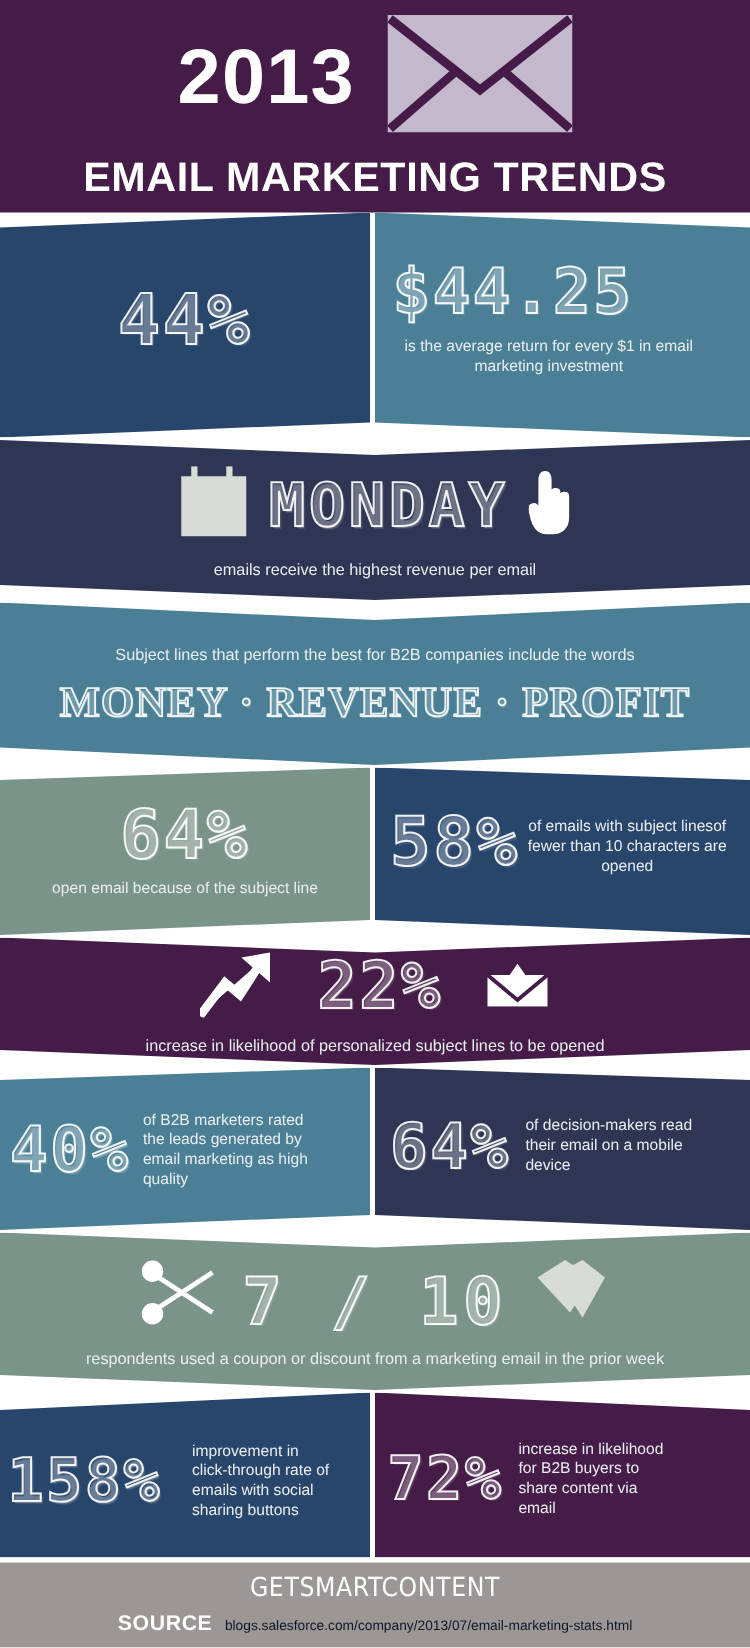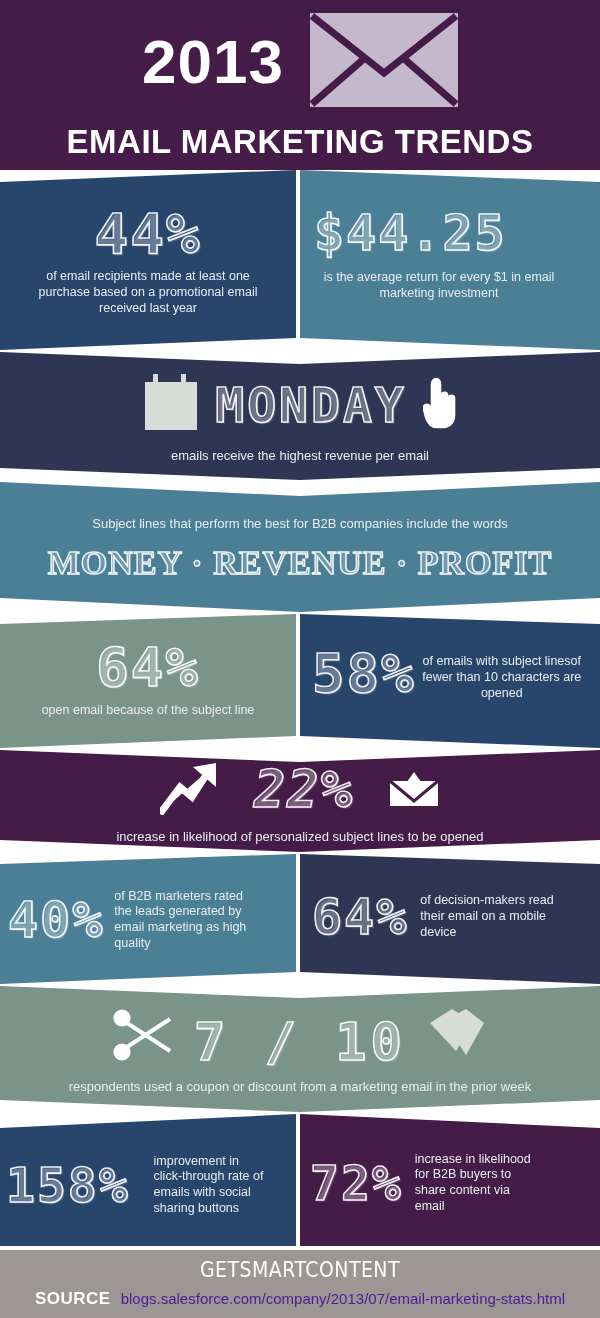--- a/index.html
+++ b/index.html
@@ -73,21 +73,21 @@
   .brand {
     position:absolute; top:8px; left:0; width:600px; text-align:center;
     font-family:"DejaVu Sans Condensed","Liberation Sans", sans-serif;
     font-size:21px; color:#ffffff; letter-spacing:0.5px; font-weight:400;
   }
   .src-row {
     position:absolute; top:39px; left:0; width:600px;
     display:flex; align-items:baseline; justify-content:center; gap:10px;
   }
   .src-label { font-size:17px; font-weight:bold; color:#ffffff; letter-spacing:0.5px; }
-  .src-url { font-size:15px; color:#4c1d95; }
+  .src-url { font-size:11px; color:#0f172a; }
 </style>
 </head>
 <body>
 
 <div class="infographic">
 
   <div class="band" id="header">
     <div class="header-inner">
       <div class="hdr-top">
         <div class="hdr-year">2013</div>
@@ -103,21 +103,20 @@
       <div class="hdr-title">EMAIL MARKETING TRENDS</div>
     </div>
   </div>
 
   <div class="panel" style="left:0;top:170px;width:600px;height:180px;">
 
     <div style="position:absolute;left:0;top:0;width:296px;height:180px;overflow:hidden;">
       <div style="position:absolute;inset:0;background:#28456b;clip-path:polygon(0 12px, 296px 0, 296px 168px, 0 180px);"></div>
       <div style="position:absolute;left:0;top:0;width:296px;height:180px;display:flex;flex-direction:column;align-items:center;justify-content:center;padding:14px 14px 10px;">
         <div class="stat-num" style="font-size:56px;margin-bottom:10px;">44%</div>
-        <div class="cap" style="max-width:250px;">of email recipients made at least one purchase based on a promotional email received last year</div>
       </div>
     </div>
 
     <div style="position:absolute;left:300px;top:0;width:300px;height:180px;overflow:hidden;">
       <div style="position:absolute;inset:0;background:#4a7f96;clip-path:polygon(0 0, 300px 12px, 300px 180px, 0 168px);"></div>
       <div style="position:absolute;left:0;top:0;width:300px;height:180px;display:flex;flex-direction:column;align-items:flex-start;justify-content:center;padding:10px 14px 18px;">
         <div class="stat-num" style="font-size:50px;margin-bottom:14px;">$44.25</div>
         <div class="cap" style="max-width:250px;">is the average return for every $1 in email marketing investment</div>
       </div>
     </div>
@@ -184,21 +183,21 @@
       <div style="position:absolute;inset:0;display:flex;flex-direction:row;align-items:center;justify-content:center;padding:6px 12px 12px;">
         <div class="stat-num" style="font-size:54px;margin-bottom:8px;">58%</div>
         <div class="cap" style="max-width:265px;">of emails with subject linesof fewer than 10 characters are opened</div>
       </div>
     </div>
   </div>
 
   <div class="panel" style="left:0;top:750px;width:600px;height:102px;overflow:hidden;">
     <div style="position:absolute;inset:0;background:#451b47;clip-path:polygon(0 0, 300px 12px, 600px 0, 600px 90px, 300px 102px, 0 90px);"></div>
     <div style="position:absolute;inset:0;display:flex;flex-direction:column;align-items:center;justify-content:center;padding-top:4px;">
-      <div style="display:flex;align-items:center;gap:34px;font-style:italic;">
+      <div style="display:flex;align-items:center;gap:34px;">
         <span>
           <svg class="icon-white" width="60" height="54" viewBox="0 0 60 54">
             <path d="M2 50 L20 26 L32 36 L50 8" fill="none" stroke="#ffffff" stroke-width="7" stroke-linecap="square"></path>
             <polygon points="56,2 56,26 33,6" fill="#ffffff"></polygon>
           </svg>
         </span>
         <span class="stat-num" style="font-size:52px;">22%</span>
         <span>
           <svg class="icon-white" width="52" height="40" viewBox="0 0 52 40">
             <path d="M2 38 L26 4 L50 38 Z" fill="#ffffff"></path>

